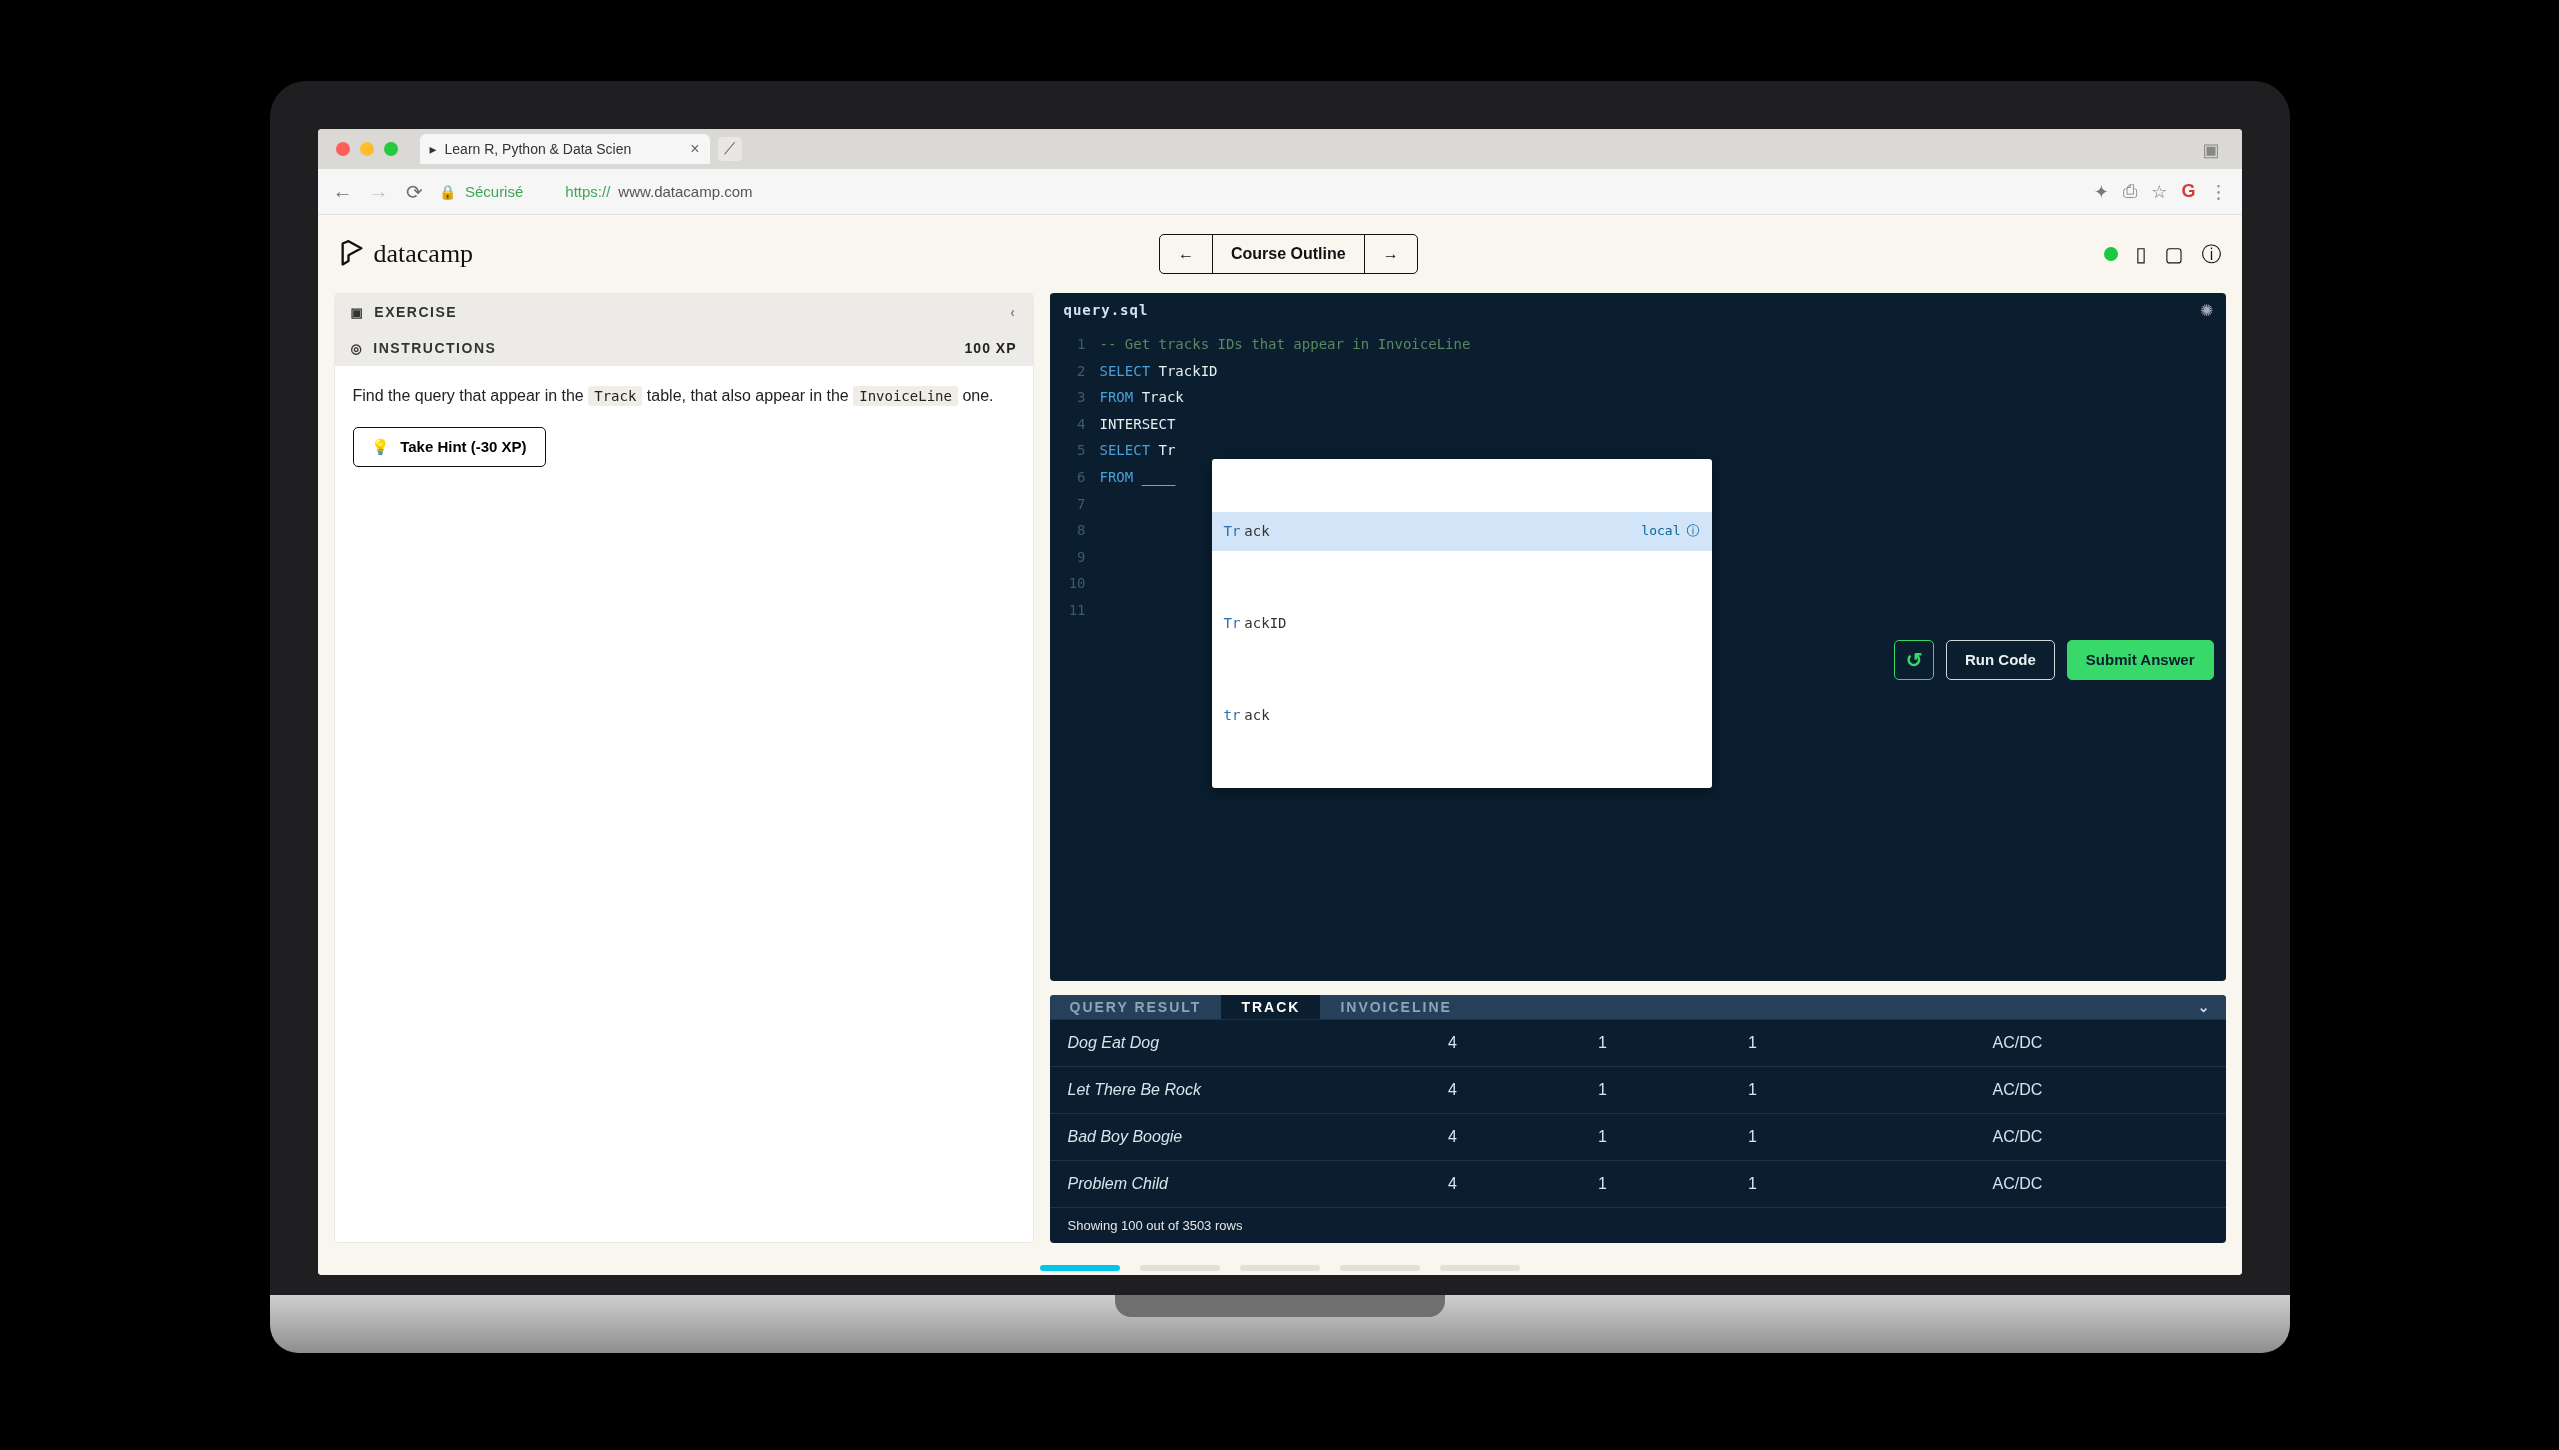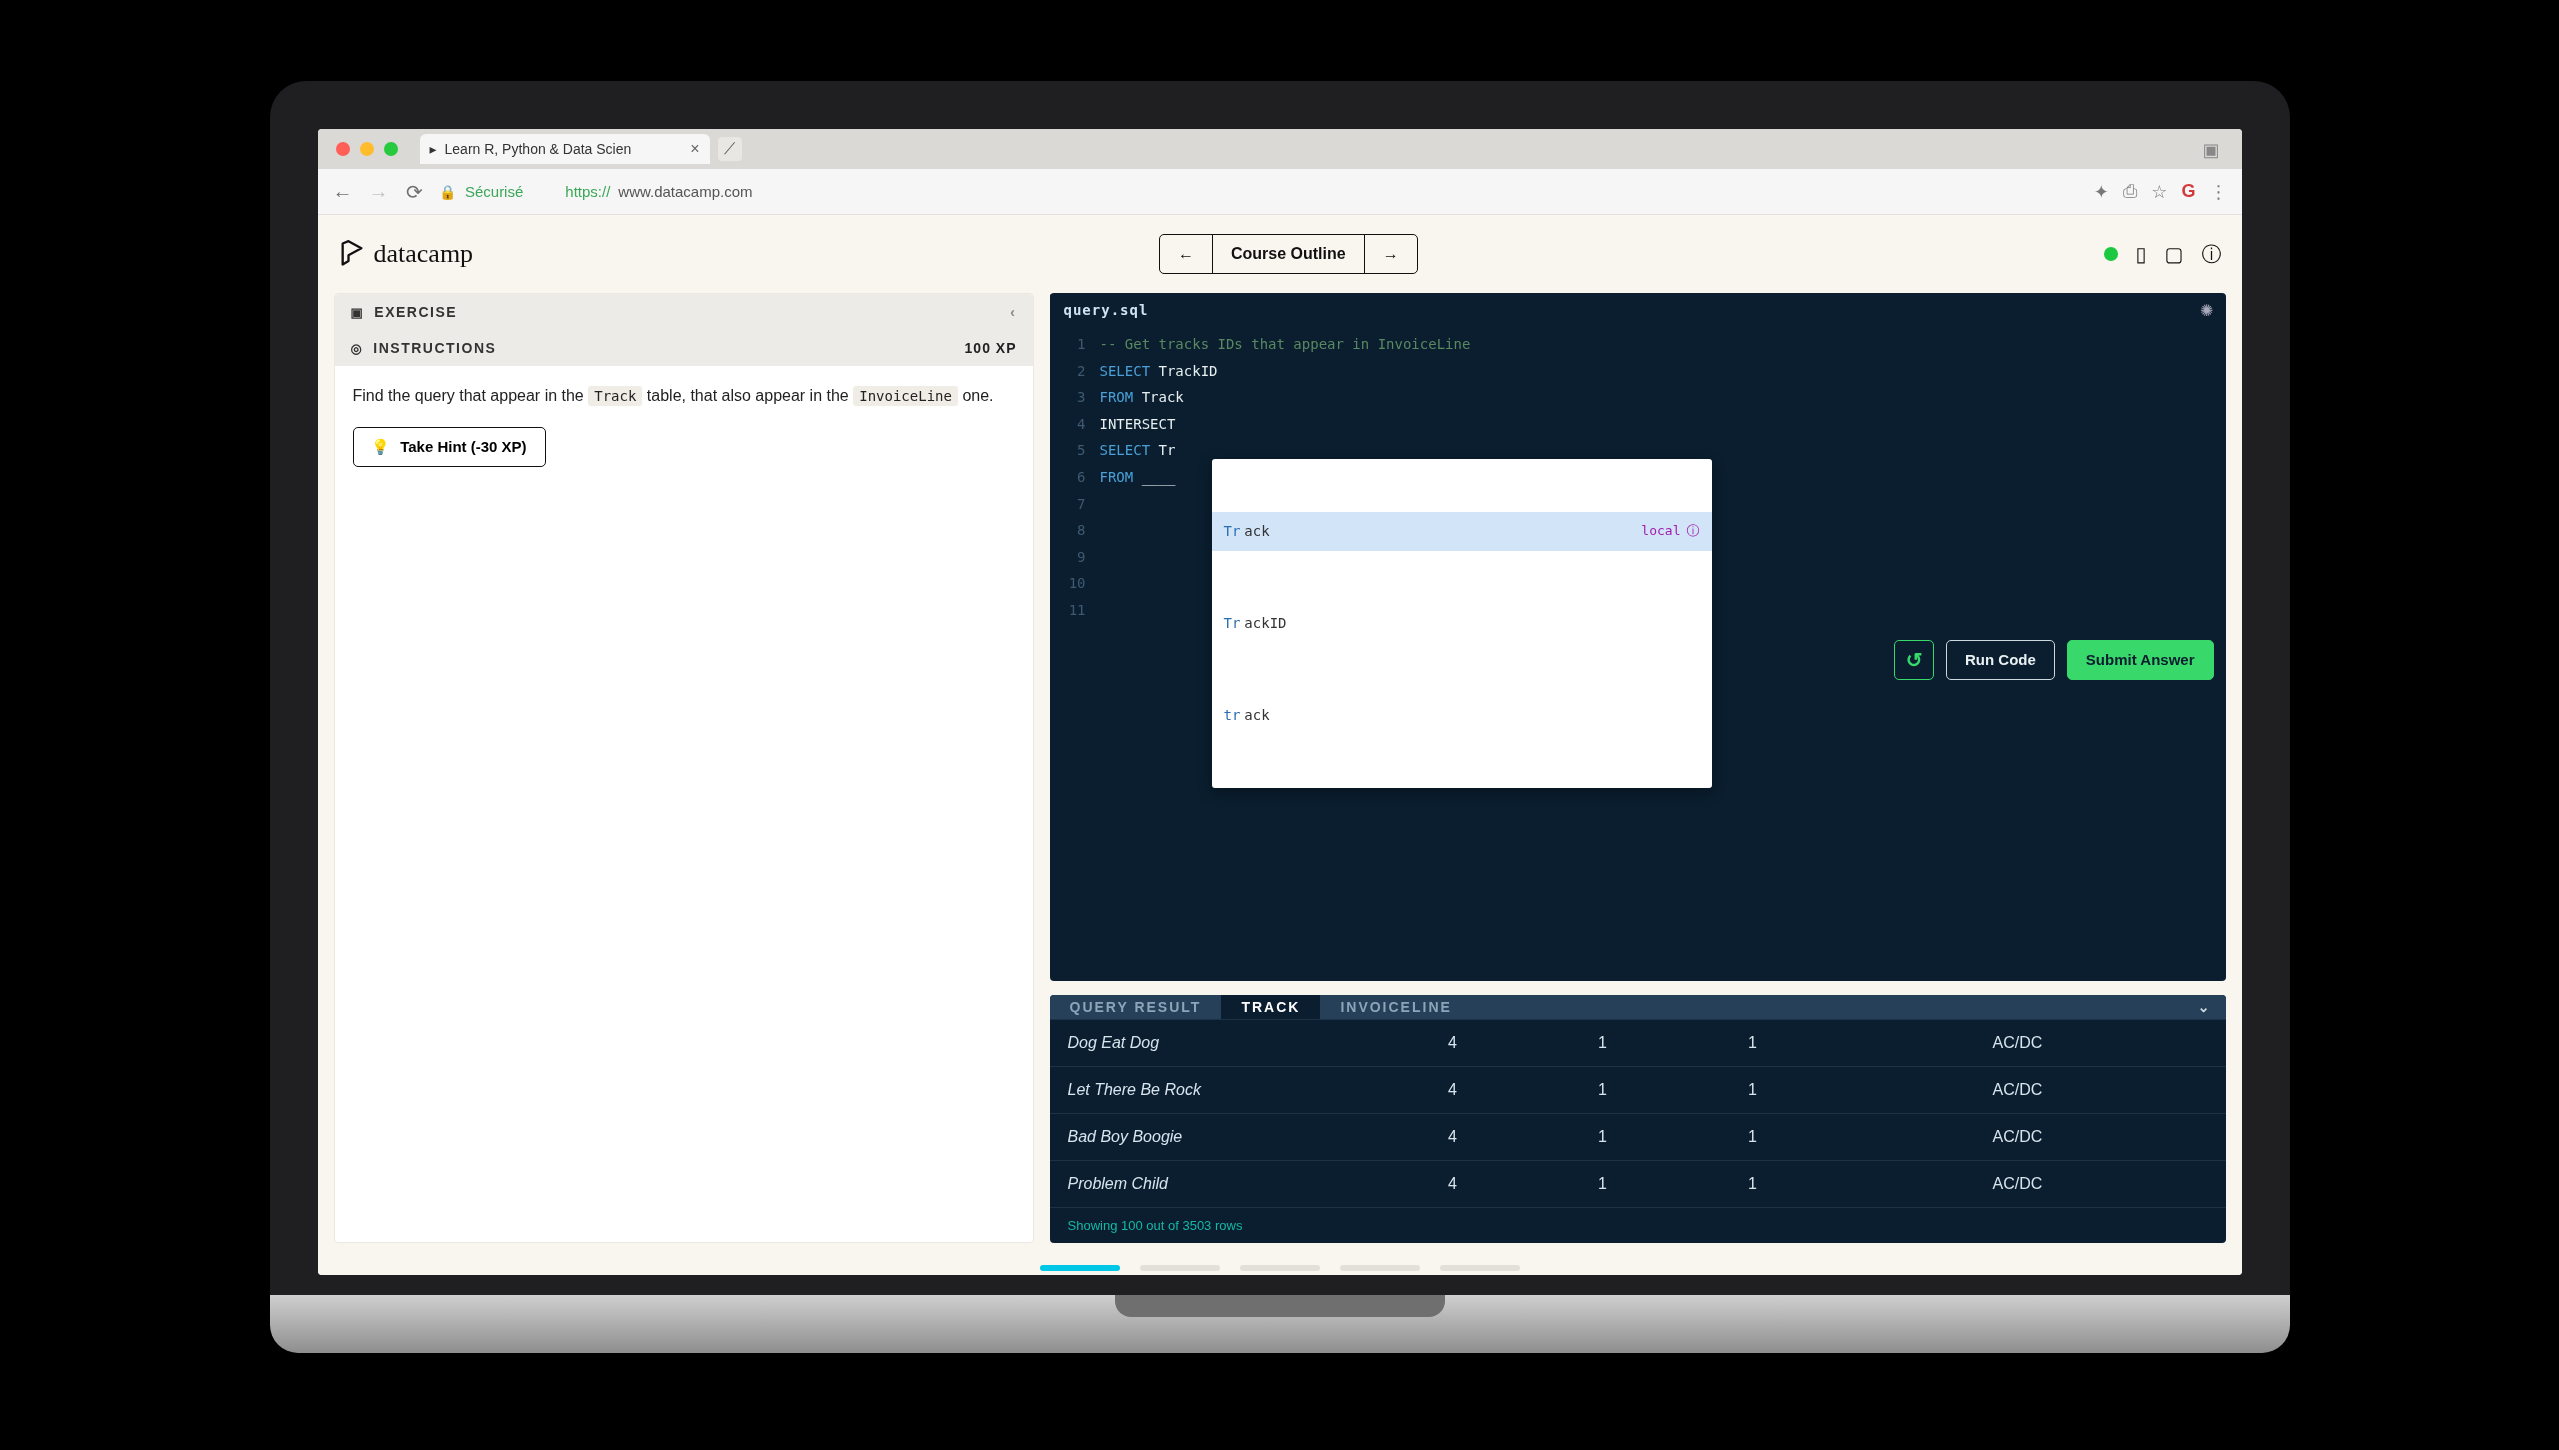--- a/index.html
+++ b/index.html
@@ -291,21 +291,21 @@
     font-family:Menlo,Consolas,monospace;
     font-size:14px;
     overflow:hidden;
   }
   .ac-row{
     display:flex;padding:6px 12px;align-items:center;gap:4px;
   }
   .ac-row.active{background:#d2e4f7;}
   .ac-row .match{color:#2c6fb0;}
   .ac-row .rest{color:#333;}
-  .ac-meta{margin-left:auto;color:#a21caf;font-size:13px;display:flex;align-items:center;gap:6px;}
+  .ac-meta{margin-left:auto;color:#0369a1;font-size:13px;display:flex;align-items:center;gap:6px;}
   .editor-actions{
     display:flex;gap:12px;justify-content:flex-end;
     padding:12px;
   }
   .btn{
     display:inline-flex;align-items:center;justify-content:center;
     height:40px;padding:0 18px;font-size:15px;font-weight:700;
     border-radius:5px;cursor:pointer;
   }
   .btn-reset{
@@ -338,21 +338,21 @@
   .result-table{
     width:100%;
   }
   .result-table .trow{
     display:flex;padding:14px 18px;border-top:1px solid #1c3347;font-size:16px;
   }
   .result-table .c1{flex:0 0 310px;font-style:italic;}
   .result-table .c2,.result-table .c3,.result-table .c4{flex:0 0 150px;text-align:center;}
   .result-table .c5{flex:1;text-align:center;}
   .result-footer{
-    padding:10px 18px;font-size:13px;color:#14b8a6;border-top:1px solid #1c3347;
+    padding:10px 18px;font-size:13px;color:#e5e5e5;border-top:1px solid #1c3347;
   }
 
   
   .progress{
     display:flex;gap:20px;justify-content:center;margin-top:6px;padding-bottom:4px;
   }
   .seg{width:80px;height:6px;border-radius:4px;background:#e3e0d9;}
   .seg.active{background:#00c7e6;}
 
   .hidden-square{font-size:13px;}

